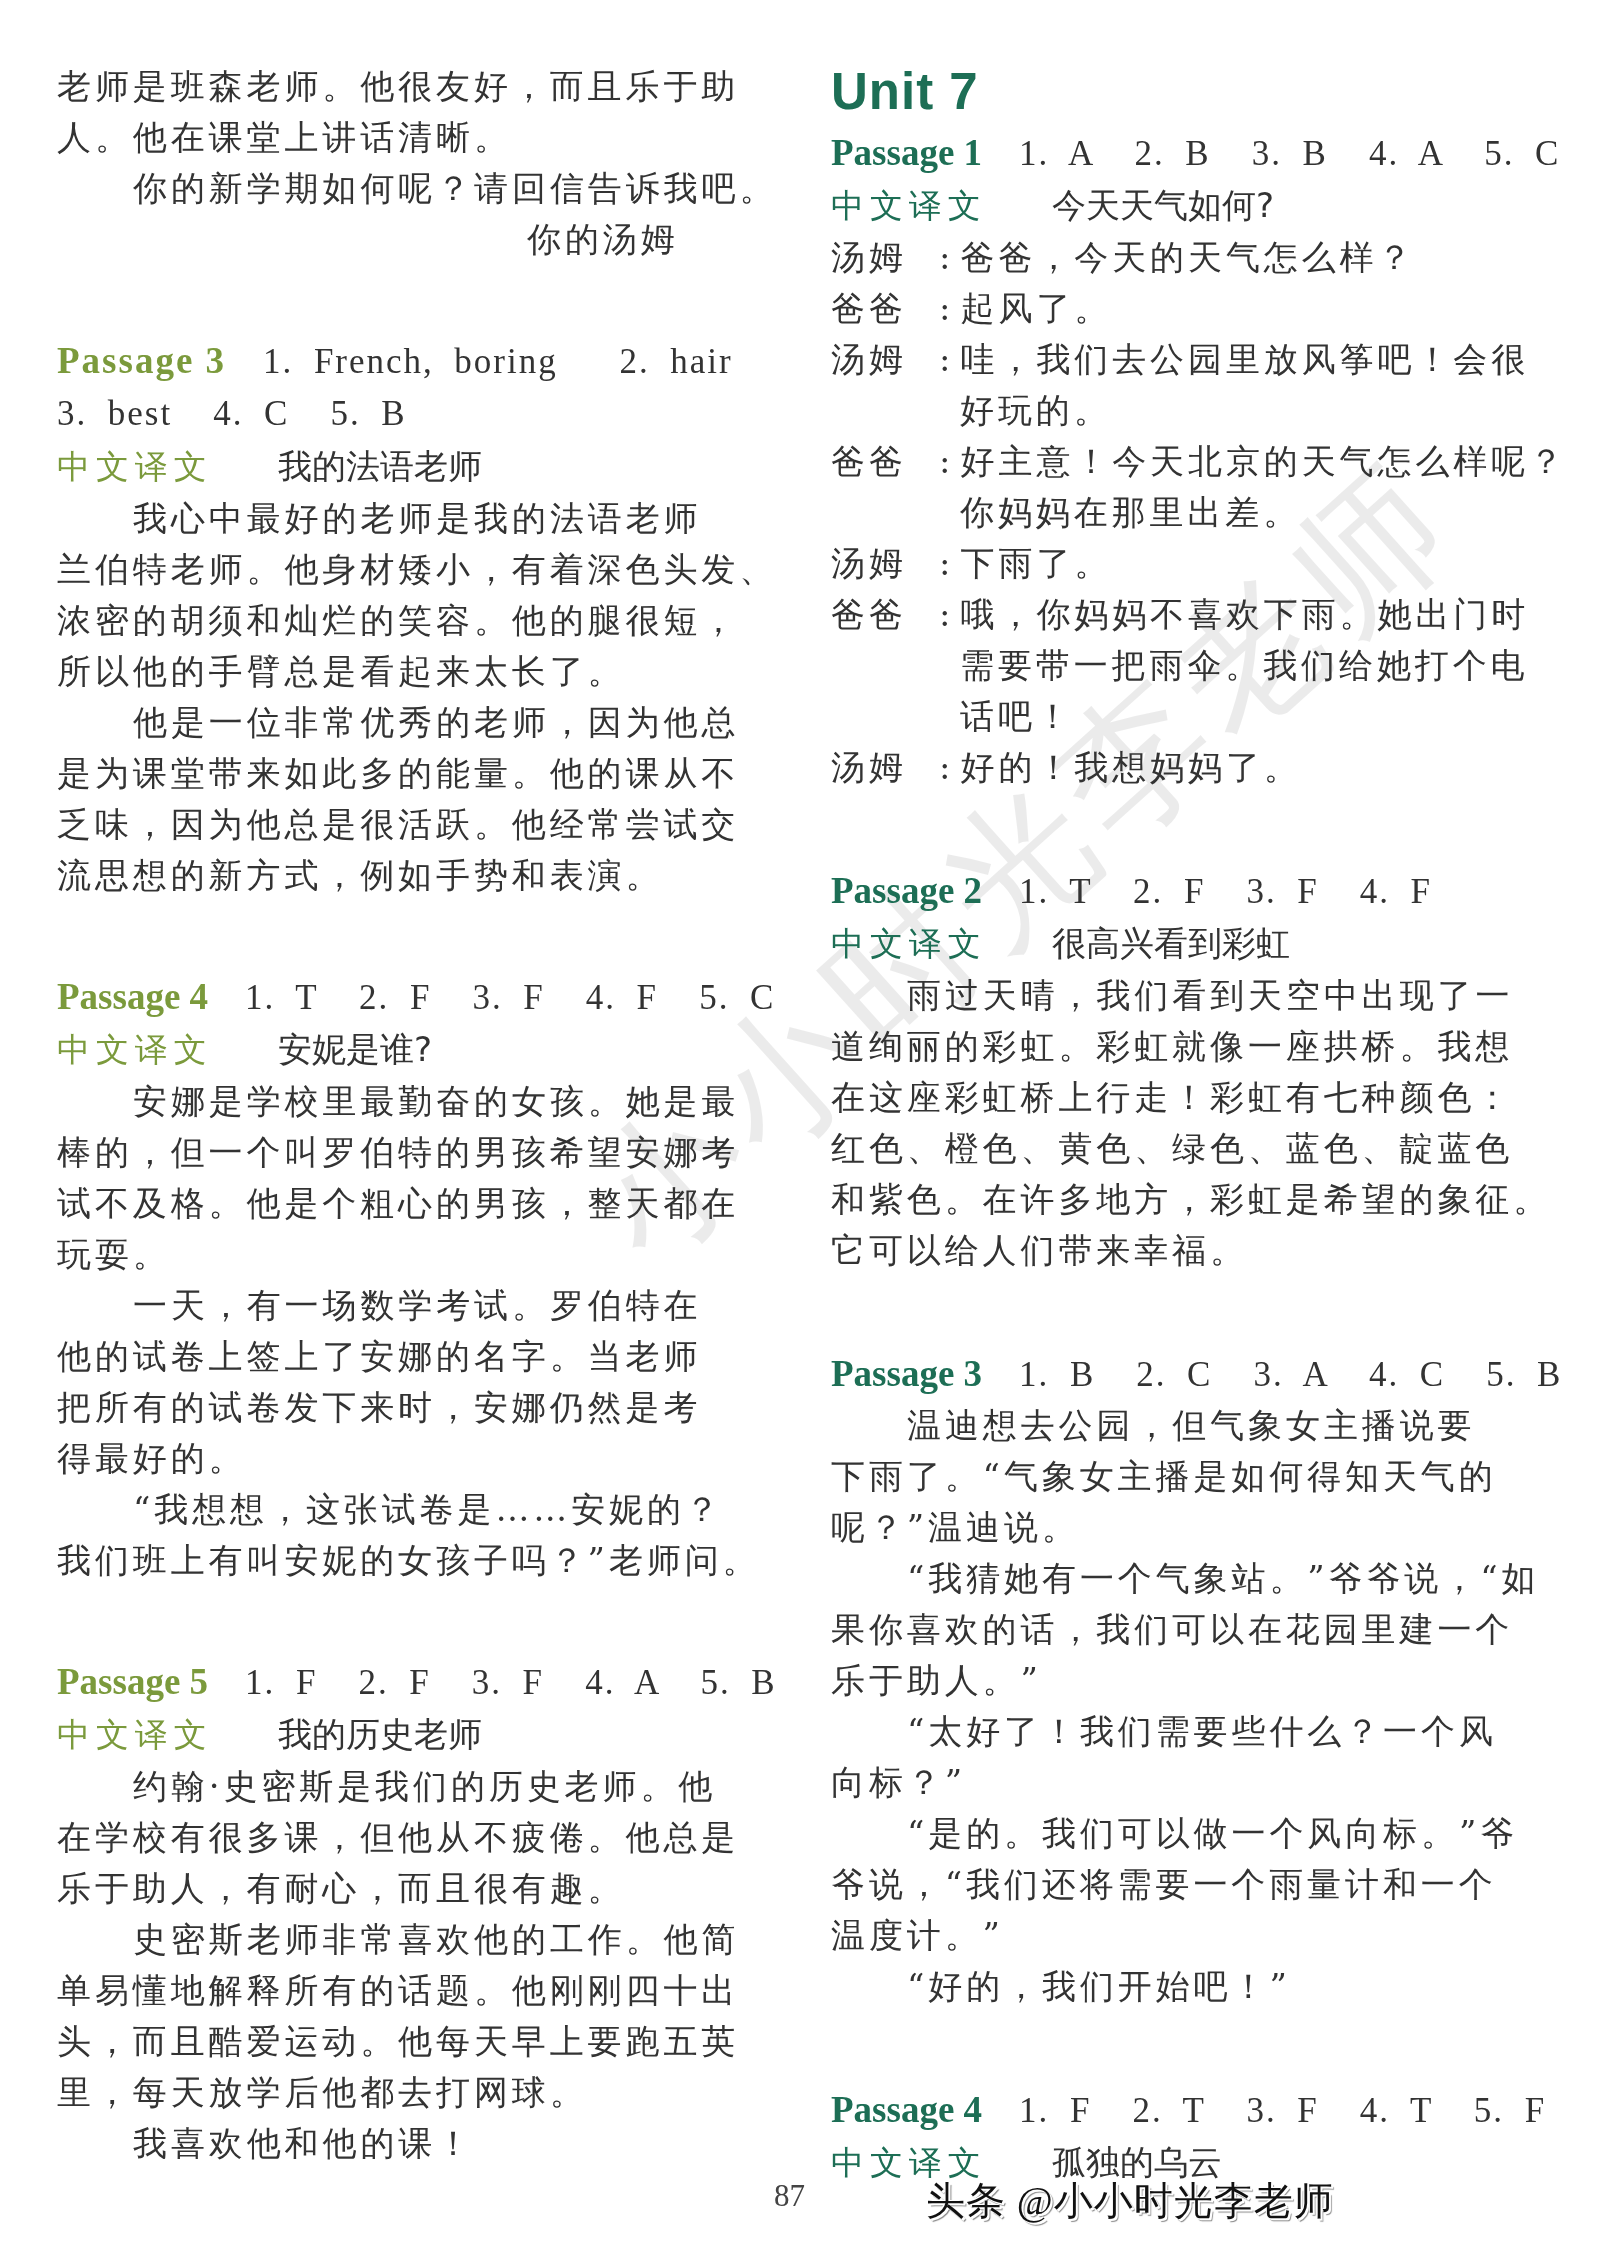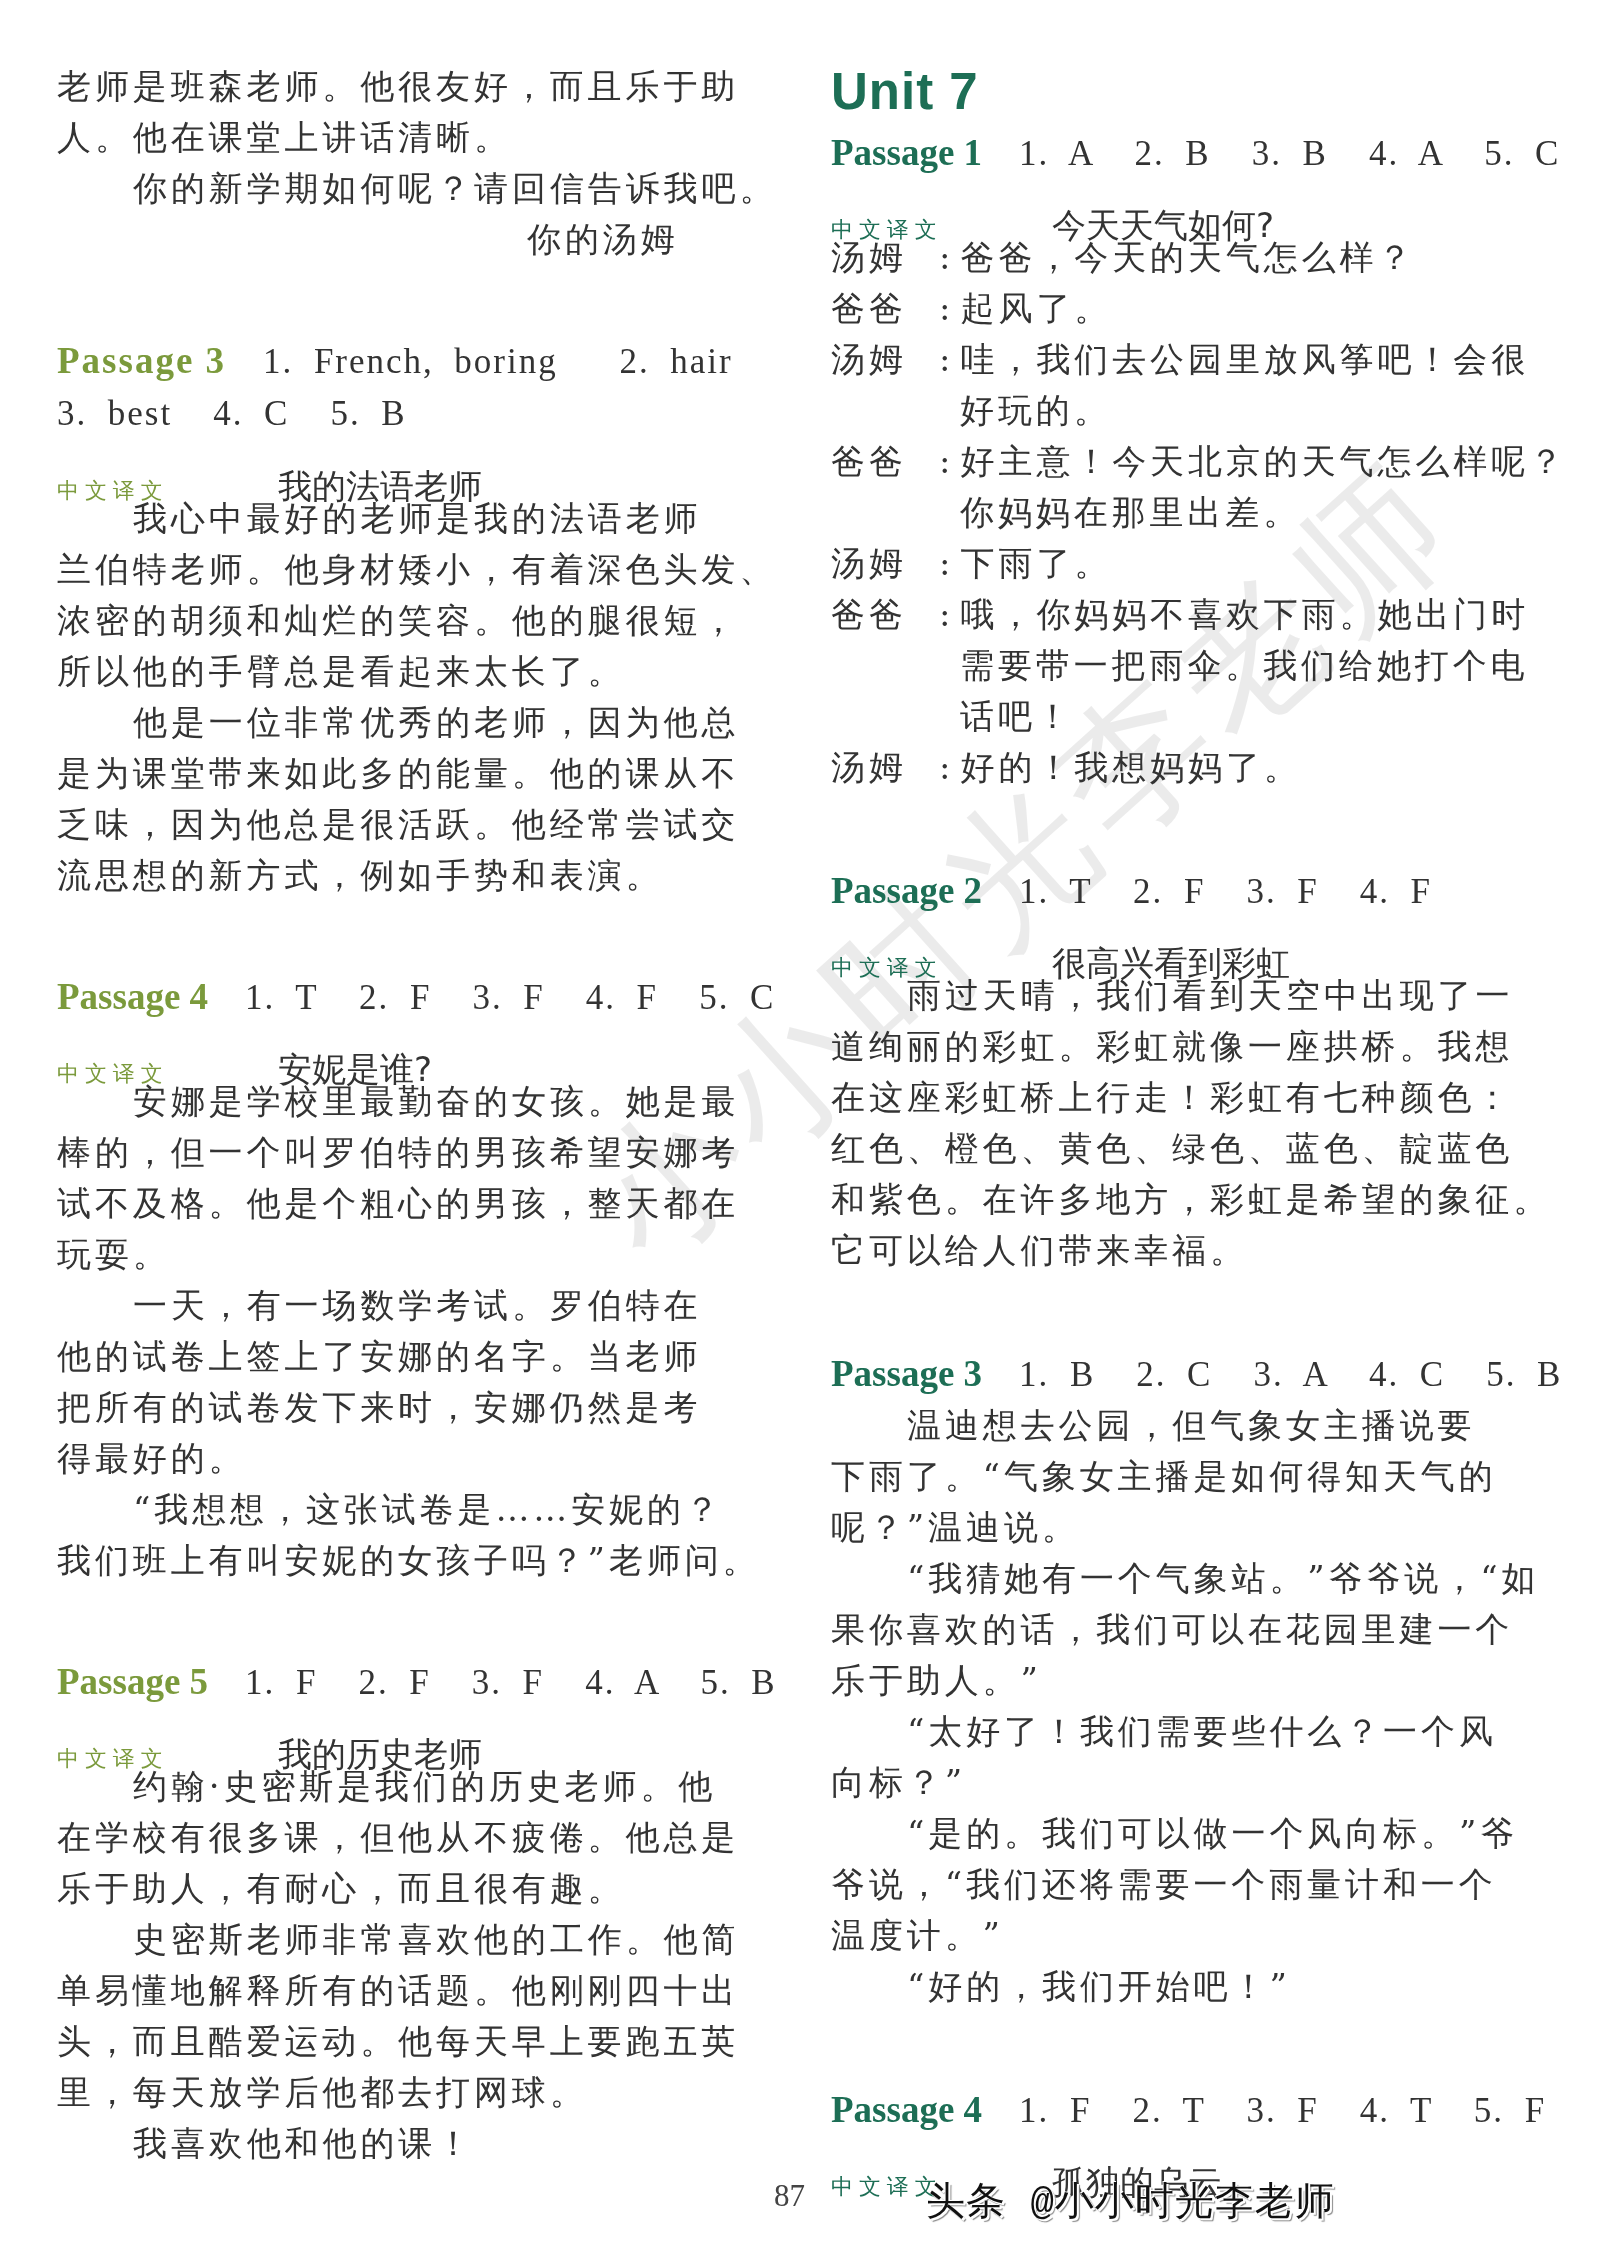--- a/index.html
+++ b/index.html
@@ -10,30 +10,30 @@
   .col-right { left:831px; width:706px; }
   .line { font-size:34px; line-height:51px; height:51px; white-space:nowrap; letter-spacing:3.9px; color:#333; }
   .indent { padding-left:76px; }
   .sign { padding-left:470px; }
   .passage-row { font-size:35px; line-height:53px; height:53px; white-space:nowrap; }
   .passage-label { font-family:"Liberation Serif", serif; font-weight:bold; font-size:37px; letter-spacing:0; margin-right:37px; }
   .answers { font-family:"Liberation Serif", serif; font-size:35px; letter-spacing:2px; color:#333; word-spacing:9.8px; }
   .left .passage-label, .left .trans-label { color:#7b9a3c; }
   .right .passage-label, .right .trans-label { color:#1d6e55; }
   .trans-row { font-size:35px; line-height:53px; height:53px; white-space:nowrap; }
-  .trans-label { display:inline-block; width:186px; letter-spacing:5.9px; font-size:22px;margin-top:24px; }
+  .trans-label { display:inline-block; width:186px; letter-spacing:5.9px; font-size:33px; }
   .trans-title { font-family:"DejaVu Sans", sans-serif; font-weight:normal; font-size:34px; color:#333; margin-left:35px; }
   .unit-title { font-family:"Liberation Sans", sans-serif; font-weight:bold; font-size:51px; color:#1d6e55; line-height:69px; height:69px; margin-top:57px; letter-spacing:1px; }
   .dlg { font-size:34px; line-height:51px; white-space:nowrap; letter-spacing:3.9px; display:flex; }
   .spk { width:108px; flex:none; }
   .colon { width:21.6px; flex:none; }
   .dlg-text { flex:1; }
   .dlg-cont { padding-left:129px; font-size:34px; line-height:51px; height:51px; white-space:nowrap; letter-spacing:3.9px; }
   .page-number { position:absolute; left:774px; top:2178px; font-family:"Liberation Serif", serif; font-size:31px; color:#444; }
-  .credit { position:absolute; left:926px; top:2174px; font-family:Liberation Mono, monospace; font-size:39px; color:#111;
+  .credit { position:absolute; left:926px; top:2174px; font-family:Liberation Serif, serif; font-size:39px; color:#111;
             text-shadow:2px 2px 0 #fff, -1px -1px 0 #fff, 2.9px 2.9px 1px #888; letter-spacing:1px; }
   .watermark { position:absolute; left:549px; top:1157px; font-family:"DejaVu Sans", sans-serif; font-size:147px; color:rgba(0,0,0,0.08);
                transform:rotate(-42deg); transform-origin:left top; white-space:nowrap; pointer-events:none; letter-spacing:9.8px; }
 </style>
 </head>
 <body>
 
 <div class="watermark">小小时光李老师</div>
 
 <div class="col col-left left">

